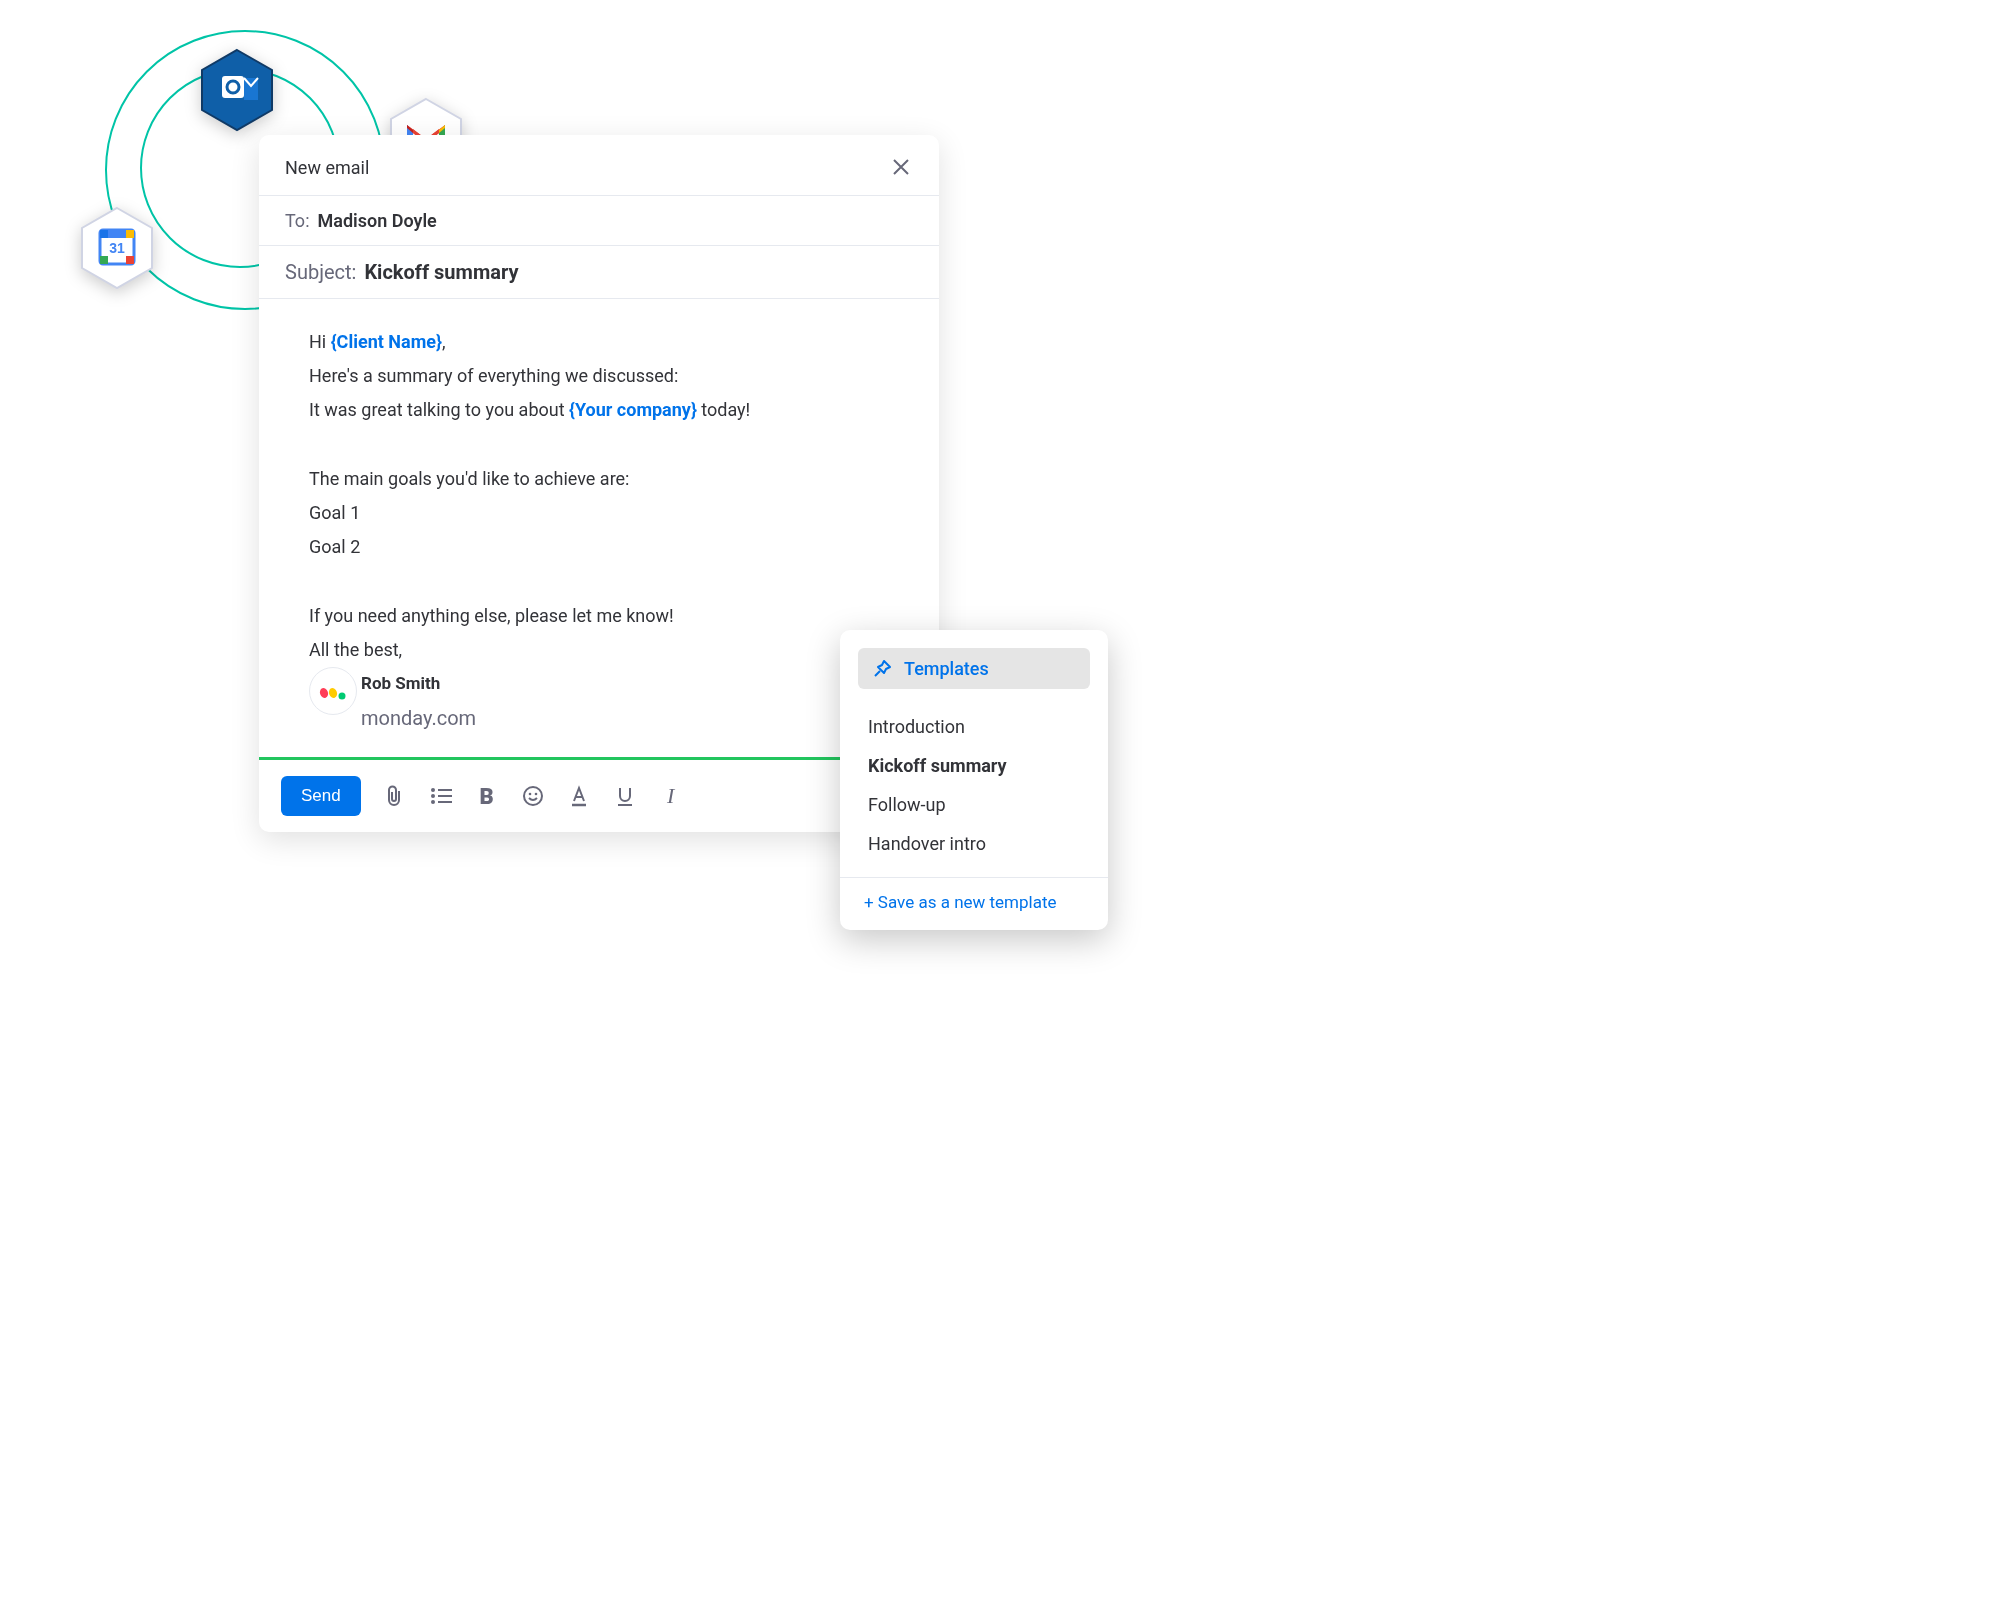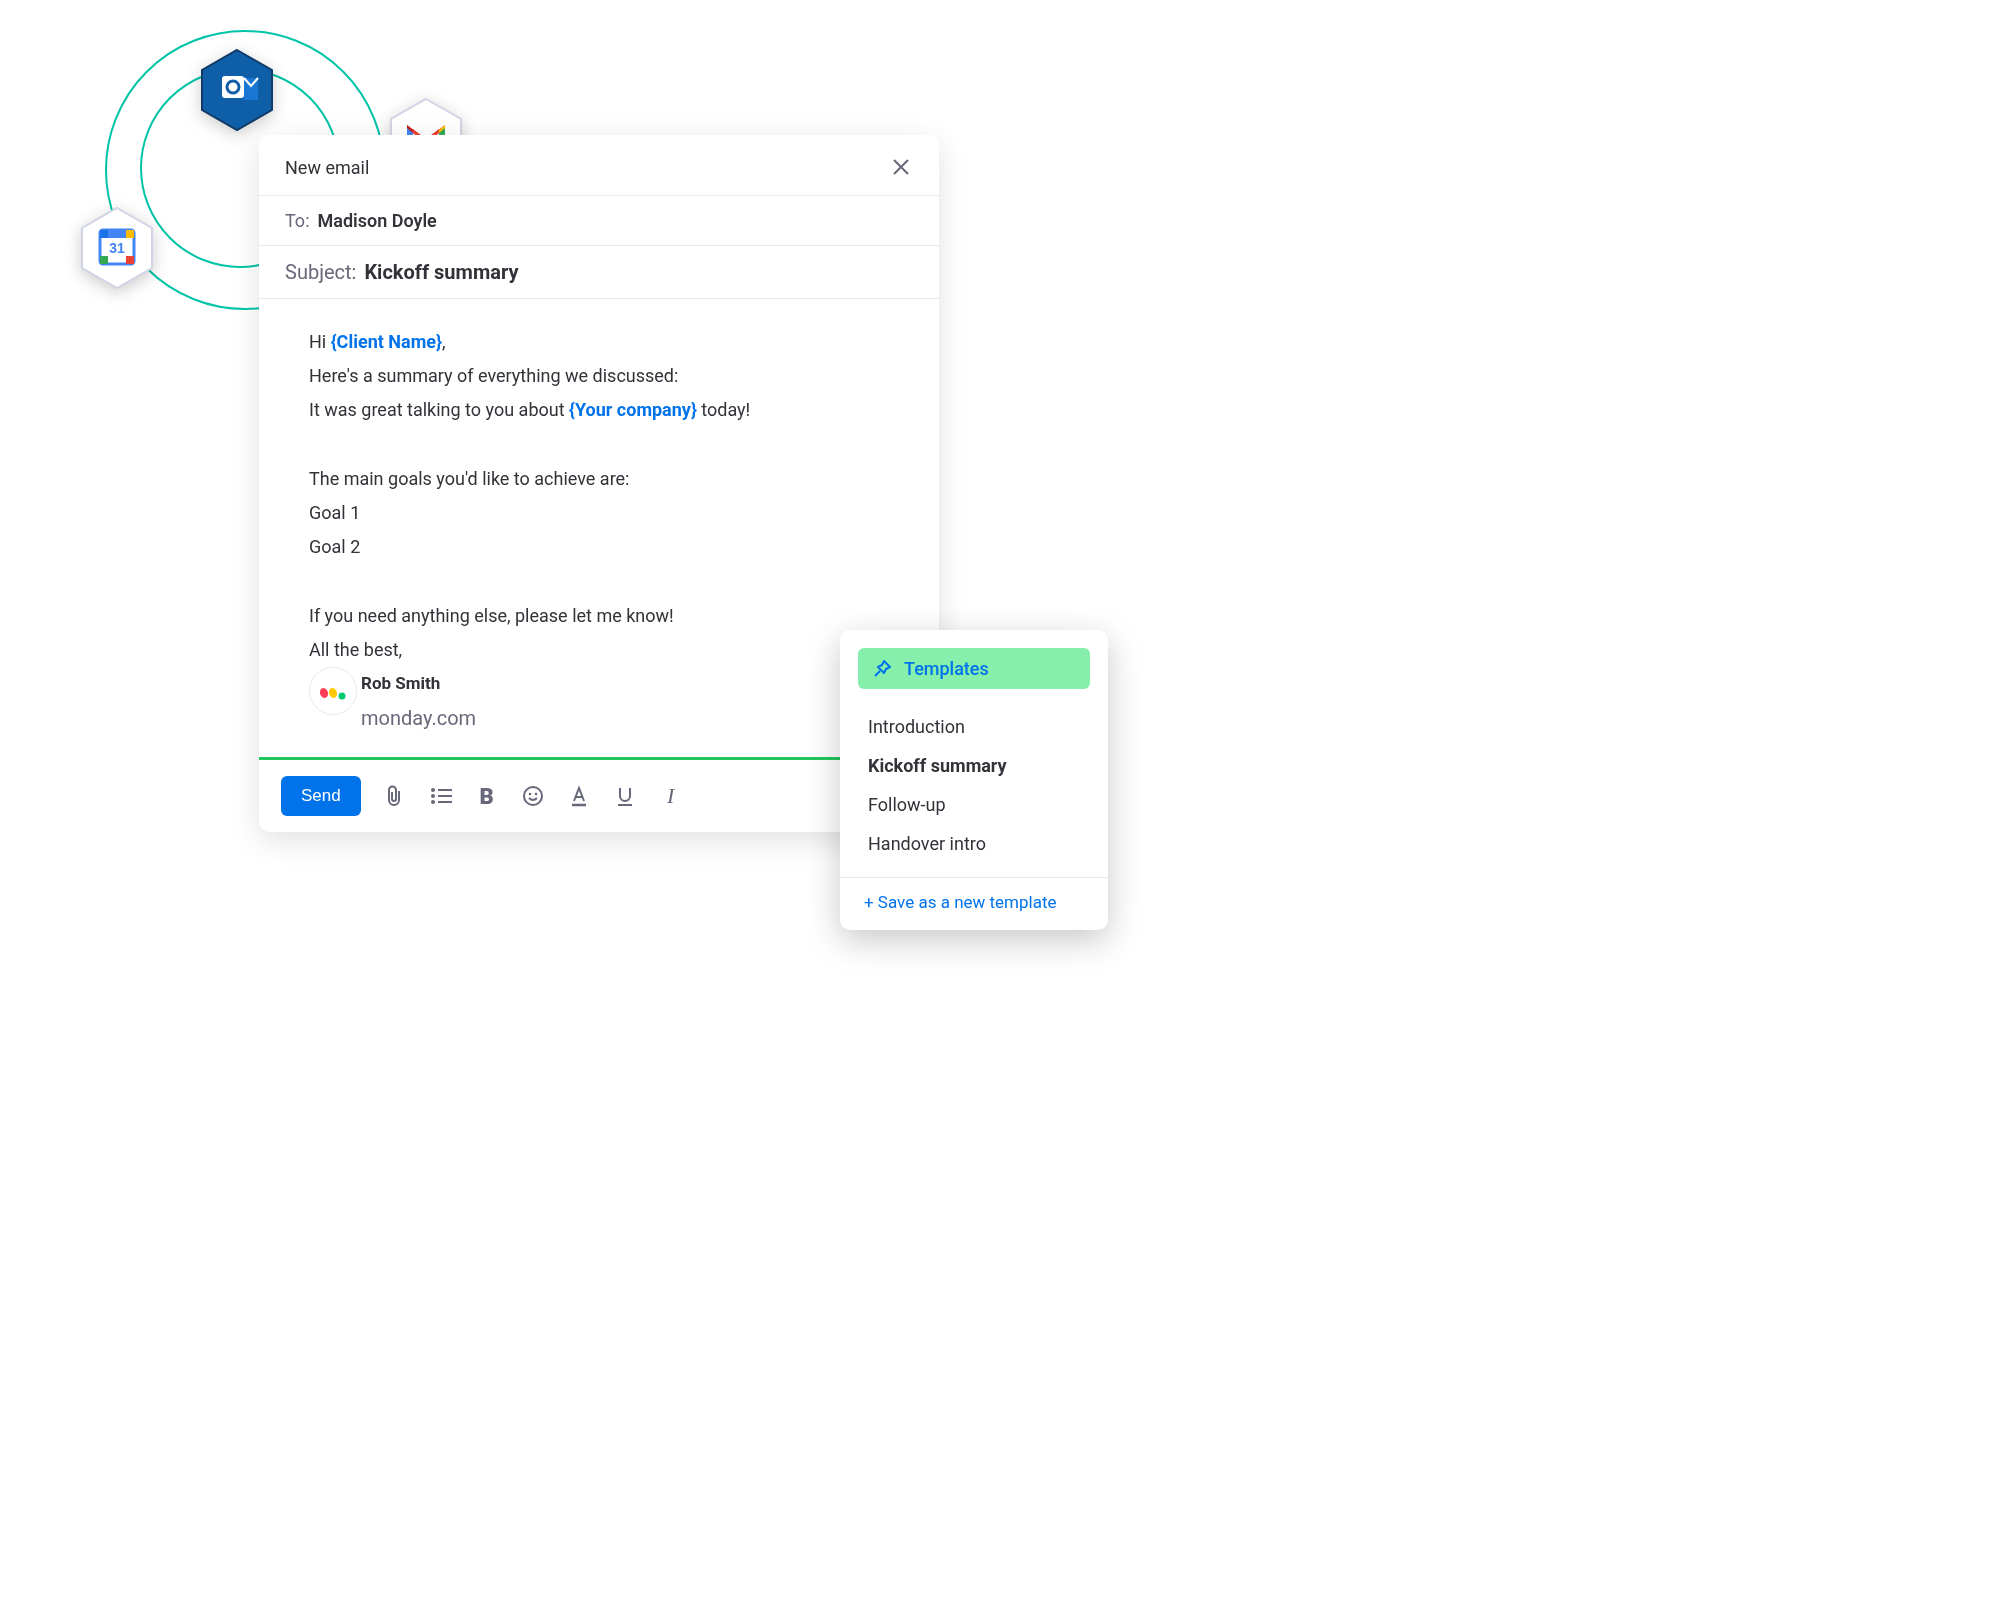--- a/index.html
+++ b/index.html
@@ -37,21 +37,21 @@
 .sig-logo { width: 48px; height: 48px; border-radius: 50%; border: 1px solid #e6e9ef; display: flex; align-items: center; justify-content: center; background: #fff; }
 .sig-name { font-size: 17px; font-weight: 700; color: #323338; }
 .sig-company { font-size: 20px; color: #676879; }
 
 .toolbar { border-top: 3px solid #22c55e; padding: 16px 22px; display: flex; align-items: center; gap: 22px; }
 .send-btn { background: #0073ea; color: #fff; border: none; border-radius: 6px; padding: 10px 20px; font-size: 17px; font-weight: 500; cursor: pointer; }
 .tool-icon { width: 24px; height: 24px; color: #676879; cursor: pointer; display: flex; align-items: center; justify-content: center; font-size: 20px; }
 
 
 .templates { position: absolute; left: 840px; top: 630px; width: 268px; background: #fff; border-radius: 10px; box-shadow: 0 10px 34px rgba(0,0,0,0.22); padding: 18px 18px 14px; }
-.tpl-header { background: #86efac; border-radius: 6px; padding: 10px 14px; display: flex; align-items: center; gap: 12px; color: #0073ea; font-size: 18px; font-weight: 500; margin-bottom: 12px; }
+.tpl-header { background: #e5e5e5; border-radius: 6px; padding: 10px 14px; display: flex; align-items: center; gap: 12px; color: #0073ea; font-size: 18px; font-weight: 500; margin-bottom: 12px; }
 .tpl-list { padding: 6px 4px; }
 .tpl-item { font-size: 18px; color: #323338; padding: 9px 6px; cursor: pointer; }
 .tpl-item.active { font-weight: 700; }
 .tpl-divider { height: 1px; background: #e6e9ef; margin: 8px -18px 10px; }
 .tpl-save { color: #0073ea; font-size: 17px; padding: 4px 6px; cursor: pointer; }
 </style>
 </head>
 <body>
 
 <div class="canvas">

